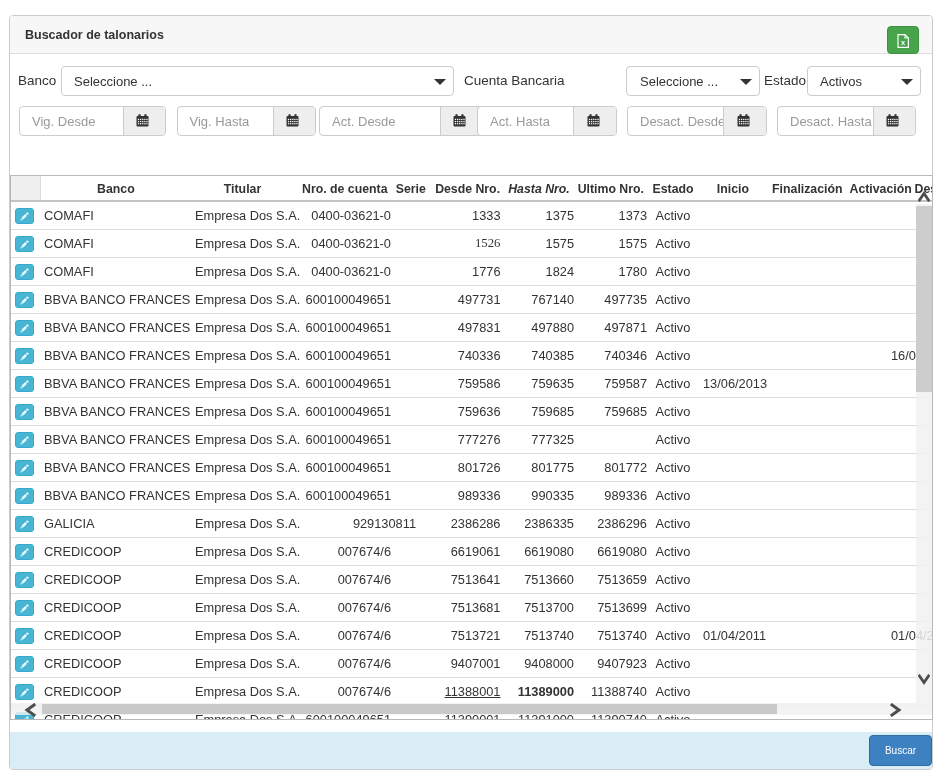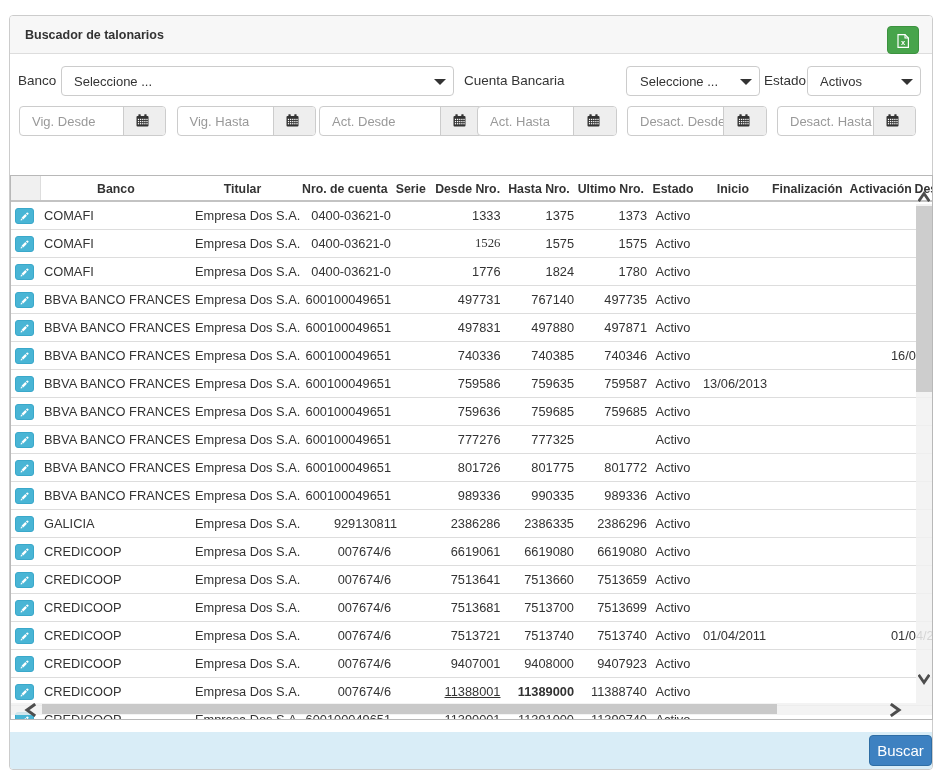--- a/index.html
+++ b/index.html
@@ -207,21 +207,21 @@
     </div>
   </div>
 <div class="abs" style="left:10px;top:175px;width:923px;height:545px;border:1px solid #b8b8b8;box-sizing:border-box;overflow:hidden;background:#fff;">
 <div class="abs" style="left:0;top:0;width:921px;height:24px;background:#fff;border-bottom:2px solid #c3c3c3;">
 <div class="abs" style="left:0;top:0;width:29px;height:24px;background:#f0f0f0;border-right:1px solid #ddd;"></div>
 <div class="hc" style="left:104.9px;">Banco</div>
 <div class="hc" style="left:231.5px;">Titular</div>
 <div class="hc" style="left:333.8px;">Nro. de cuenta</div>
 <div class="hc" style="left:399.8px;">Serie</div>
 <div class="hc" style="left:456.6px;">Desde Nro.</div>
-<div class="hc" style="left:528px;">Hasta Nro.</div>
+<div class="hc" style="left:528px;font-style:italic;">Hasta Nro.</div>
 <div class="hc" style="left:599.8px;">Ultimo Nro.</div>
 <div class="hc" style="left:662px;">Estado</div>
 <div class="hc" style="left:721.9px;">Inicio</div>
 <div class="hc" style="left:796.3px;">Finalización</div>
 <div class="hc" style="left:869.6px;">Activación</div>
 <div class="hc" style="left:903.5px;transform:none;">Desactivación</div>
 </div>
 <div class="row" style="top:26px;">
 <div class="ebtn">
         <svg width="11" height="11" viewBox="0 0 11 11">
@@ -403,21 +403,21 @@
 <div class="row" style="top:334px;">
 <div class="ebtn">
         <svg width="11" height="11" viewBox="0 0 11 11">
           <path d="M1.6 9.4 L2.1 7.3 L3.7 8.9 Z" fill="#fff"></path>
           <path d="M2.6 6.8 L6.3 3.1 L7.9 4.7 L4.2 8.4 Z" fill="#fff"></path>
           <path d="M6.9 2.5 L7.7 1.7 a0.85 0.85 0 0 1 1.2 0 l0.4 0.4 a0.85 0.85 0 0 1 0 1.2 L8.5 4.1 Z" fill="#fff"></path>
         </svg>
       </div>
 <span style="left:33px;">GALICIA</span>
 <span style="left:184px;">Empresa Dos S.A.</span>
-<span style="right:537px;">929130811</span>
+<span style="right:518px;">929130811</span>
 <span style="right:433.5px;">2386286</span>
 <span style="right:360px;">2386335</span>
 <span style="right:287px;">2386296</span>
 <span style="left:644.5px;">Activo</span>
 </div>
 <div class="row" style="top:362px;">
 <div class="ebtn">
         <svg width="11" height="11" viewBox="0 0 11 11">
           <path d="M1.6 9.4 L2.1 7.3 L3.7 8.9 Z" fill="#fff"></path>
           <path d="M2.6 6.8 L6.3 3.1 L7.9 4.7 L4.2 8.4 Z" fill="#fff"></path>
@@ -541,12 +541,12 @@
     </svg></div>
 <div class="abs" style="left:11px;top:702.5px;width:921px;height:12px;background:rgba(240,240,240,0.82);"></div>
 <div class="abs" style="left:42px;top:703.5px;width:735px;height:10px;background:#c9c9c9;"></div>
 <div class="abs" style="left:24px;top:702.5px;"><svg width="13" height="14" viewBox="0 0 13 14">
       <polyline points="10,2 3,7 10,12" fill="none" stroke="#4d4d4d" stroke-width="3" stroke-linecap="square" stroke-linejoin="miter"></polyline>
     </svg></div>
 <div class="abs" style="left:889px;top:702.5px;"><svg width="13" height="14" viewBox="0 0 13 14">
       <polyline points="3,2 10,7 3,12" fill="none" stroke="#4d4d4d" stroke-width="3" stroke-linecap="square" stroke-linejoin="miter"></polyline>
     </svg></div>
 <div class="abs" style="left:10px;top:732px;width:922px;height:37px;background:#d9edf7;border-radius:0 0 3px 3px;"></div>
-<div class="abs" style="left:869px;top:735px;width:63px;height:31px;background:#3d81c1;border:1px solid #2e6da4;border-radius:4px;box-sizing:border-box;color:#fff;font-size:15px;text-align:center;line-height:29px;">Buscar</div>
+<div class="abs" style="left:869px;top:735px;width:63px;height:31px;background:#3d81c1;border:1px solid #2e6da4;border-radius:4px;box-sizing:border-box;color:#fff;font-size:10px;text-align:center;line-height:29px;">Buscar</div>
 </body></html>

